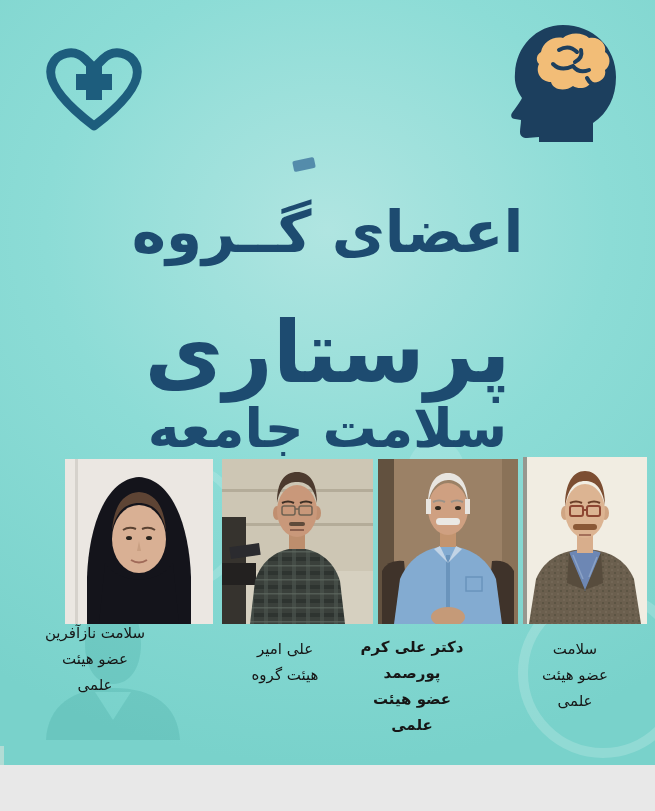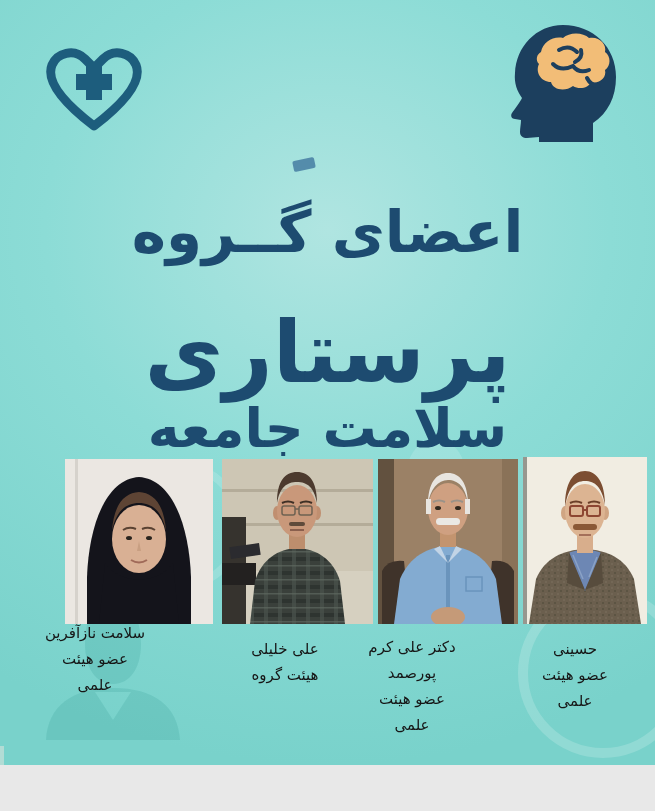--- a/index.html
+++ b/index.html
@@ -32,21 +32,21 @@
   .photo{position:absolute;top:443px;height:165px;display:block;}
   .photo svg{display:block;width:100%;height:100%;}
   .photo1{left:25px;width:148px;}
   .photo2{left:182px;width:151px;}
   .photo3{left:338px;width:140px;}
   .photo4{left:483px;top:441px;width:124px;height:167px;}
   
   .caption{position:absolute;width:150px;text-align:center;direction:rtl;color:#161616;font-size:15px;line-height:26px;}
   .cap1{left:20px;top:620px;}
   .cap2{left:210px;top:636px;}
-  .cap3{left:337px;top:634px;}
+  .cap3{left:337px;top:634px;font-weight:bold;}
   .cap4{left:500px;top:636px;}
   .cap-line{display:block;}
   
   .sig{position:absolute;top:774px;height:4px;background:#1b415c;}
   .sig1{left:40px;width:94px;}
   .sig2{left:158px;width:94px;}
   .sig3{left:281px;width:93px;}
   .sig4{left:400px;width:92px;}
 </style>
 </head>
@@ -187,33 +187,33 @@
     </svg>
   </figure>
 
   <div class="caption cap1">
     <span class="cap-line">سلامت نازآفرین</span>
     <span class="cap-line">عضو هیئت</span>
     <span class="cap-line">علمی</span>
   </div>
 
   <div class="caption cap2">
-    <span class="cap-line">علی خلیلی</span>
+    <span class="cap-line">علی امیر</span>
     <span class="cap-line">هیئت گروه</span>
   </div>
 
   <div class="caption cap3">
     <span class="cap-line">دکتر علی کرم</span>
     <span class="cap-line">پورصمد</span>
     <span class="cap-line">عضو هیئت</span>
     <span class="cap-line">علمی</span>
   </div>
 
   <div class="caption cap4">
-    <span class="cap-line">حسینی</span>
+    <span class="cap-line">سلامت</span>
     <span class="cap-line">عضو هیئت</span>
     <span class="cap-line">علمی</span>
   </div>
 
   <div class="sig sig1"></div>
   <div class="sig sig2"></div>
   <div class="sig sig3"></div>
   <div class="sig sig4"></div>
 
   <div class="edge-sliver"></div>

